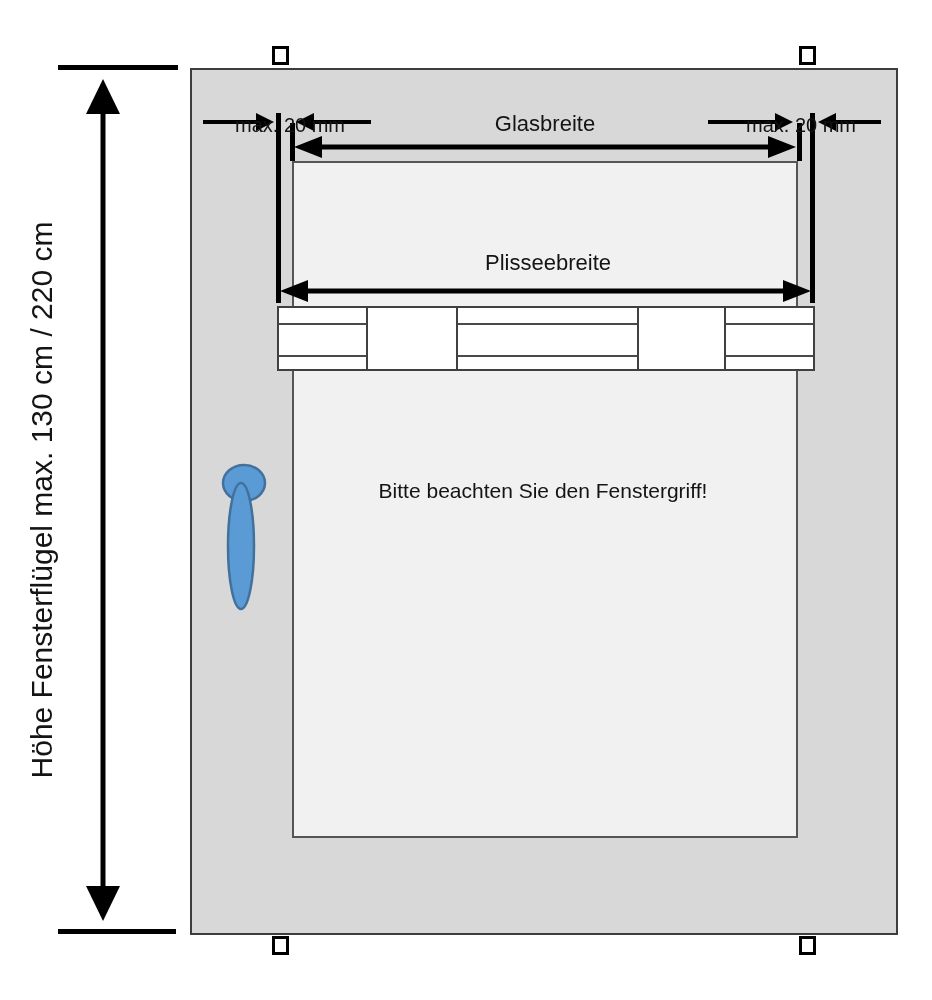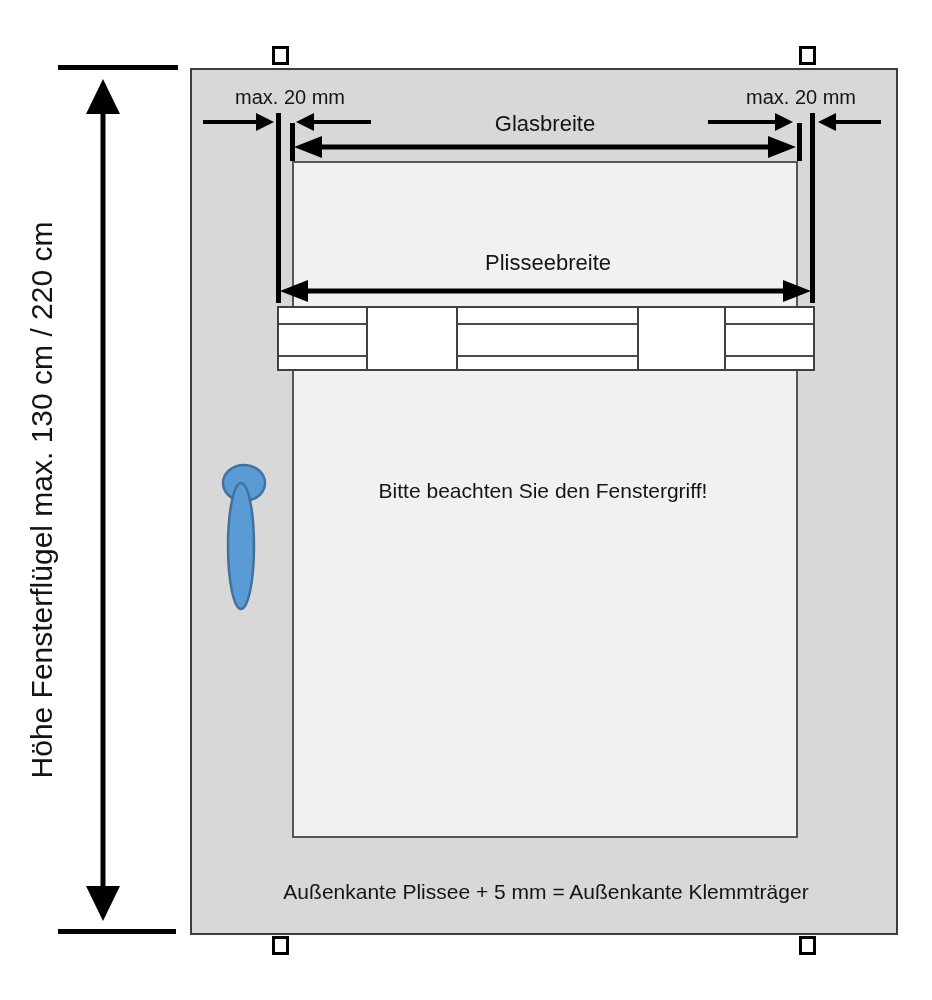--- a/index.html
+++ b/index.html
@@ -19,21 +19,21 @@
   .rail-line{position:absolute;left:0;width:100%;height:0;border-top:2px solid #4a4a4a;}
   .rail-line.l1{top:15px;}
   .rail-line.l2{top:47px;}
   
   .fit-square{width:11px;height:13px;background:#ffffff;border:3px solid #000000;}
   
   .lbl{white-space:nowrap;color:#141414;}
   .lbl.center{transform:translate(-50%,-50%);}
   #height-label{left:42px;top:500px;width:720px;height:40px;line-height:40px;text-align:center;
     font-size:30px;transform:translate(-50%,-50%) rotate(-90deg);}
-  .max-label{font-size:20px;}
+  .max-label{font-size:20px;margin-top:28px;}
   .width-label{font-size:22px;}
   .note{font-size:21px;}
   svg{display:block;}
 </style>
 </head>
 <body>
 
 <div id="stage">
 
   <div class="abs" id="frame"></div>
@@ -115,15 +115,14 @@
   <div class="abs lbl center max-label" style="left:290px;top:97px;">max. 20 mm</div>
 
   <div class="abs lbl center max-label" style="left:801px;top:97px;">max. 20 mm</div>
 
   <div class="abs lbl center width-label" style="left:545px;top:124px;">Glasbreite</div>
 
   <div class="abs lbl center note" style="left:543px;top:491px;">Bitte beachten Sie den Fenstergriff!</div>
 
   <div class="abs lbl center width-label" style="left:548px;top:263px;">Plisseebreite</div>
 
-  <div class="abs lbl center note" style="left:546px;top:892px;">Außenkante Plissee + 5 mm = Außenkante Klemmträger</div>
 
 </div>
 
 </body></html>

